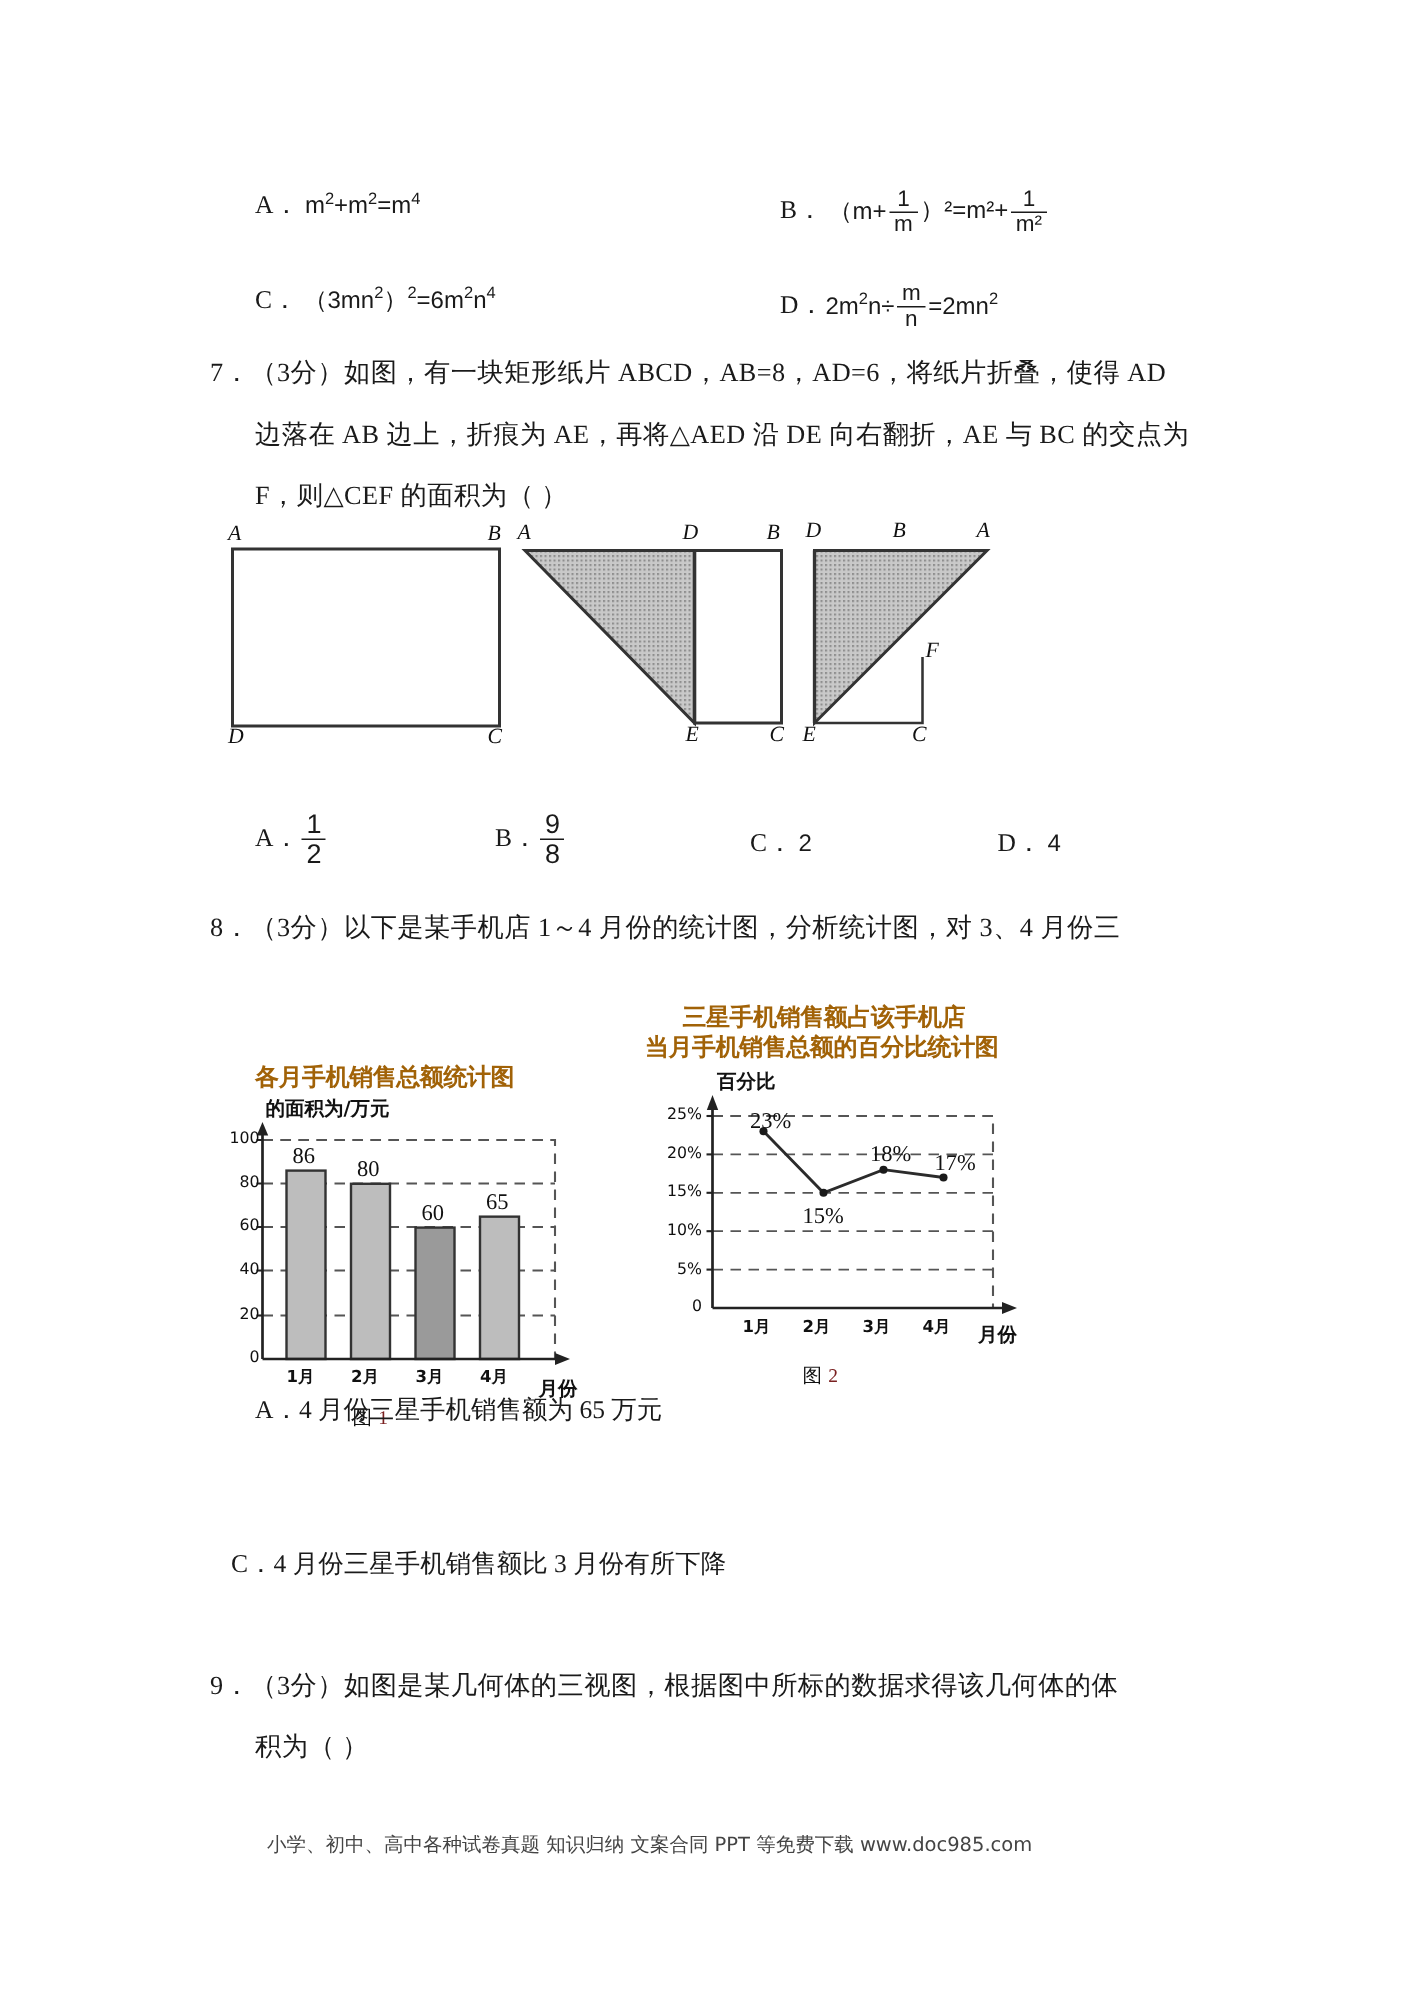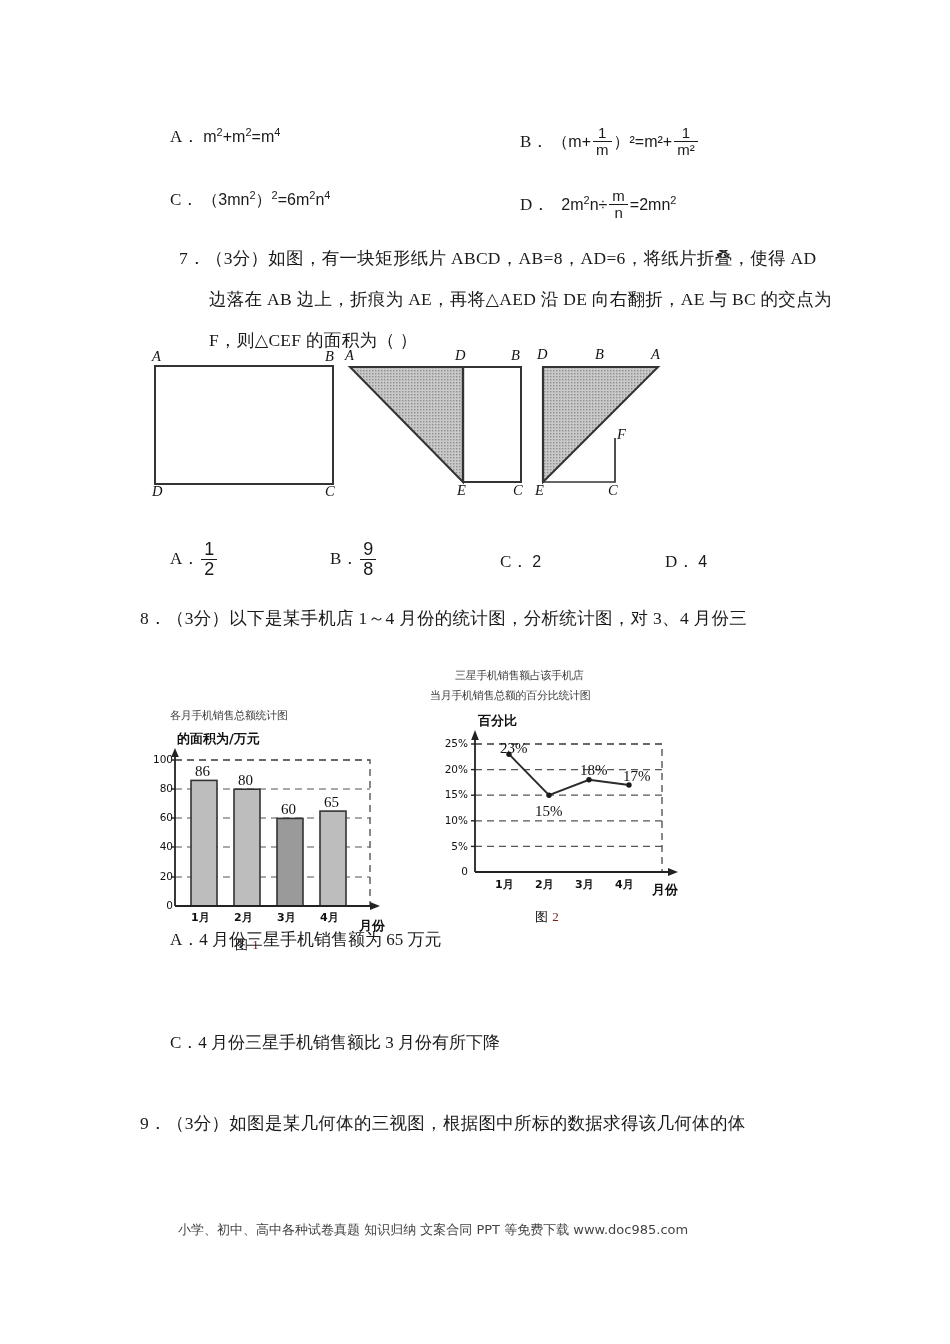--- a/index.html
+++ b/index.html
@@ -58,23 +58,23 @@
     font-family: "Liberation Serif", serif;
     font-style: italic;
     font-size: 14.5px;
     color: #111;
   }
 
   
   .chart-title {
     position: absolute;
     font-family: "DejaVu Sans", sans-serif;
-    font-weight: normal;
-    font-size: 11px;
-    color: #404040;
+    font-weight: bold;
+    font-size: 16px;
+    color: #a16207;
     white-space: nowrap;
     letter-spacing: -0.3px;
   }
   .axis-tick {
     position: absolute;
     font-family: "DejaVu Sans", sans-serif;
     font-size: 10.5px;
     color: #111;
     white-space: nowrap;
     text-align: right;
@@ -137,24 +137,24 @@
 
   <div class="opt-row" style="left:520px; top:125px;">
     <span>B．</span><span class="lat" style="margin-left:4px;">（m+</span><span class="frac"><span class="num">1</span><span class="den">m</span></span><span class="lat">）²=m²+</span><span class="frac"><span class="num">1</span><span class="den">m²</span></span>
   </div>
 
   <div class="opt-row" style="left:170px; top:188px;">
     <span>C．</span><span class="lat" style="margin-left:4px;">（3mn<sup>2</sup>）<sup>2</sup>=6m<sup>2</sup>n<sup>4</sup></span>
   </div>
 
   <div class="opt-row" style="left:520px; top:188px;">
-    <span>D．</span><span class="lat" style="margin-left:12px;text-align:right;">2m<sup>2</sup>n÷</span><span class="frac"><span class="num">m</span><span class="den">n</span></span><span class="lat">=2mn<sup>2</sup></span>
-  </div>
-
-  <div style="position:absolute; left:140px; top:238px; width:700px;margin-left:39px;">
+    <span>D．</span><span class="lat" style="margin-left:1px;text-align:right;">2m<sup>2</sup>n÷</span><span class="frac"><span class="num">m</span><span class="den">n</span></span><span class="lat">=2mn<sup>2</sup></span>
+  </div>
+
+  <div style="position:absolute; left:140px; top:228px; width:700px;">
     <div class="qline">
       <span>7．</span><span>（3分）</span><span>如图，有一块矩形纸片 ABCD，AB=8，AD=6，将纸片折叠，使得 AD</span>
     </div>
     <div class="qline" style="padding-left:30px;">边落在 AB 边上，折痕为 AE，再将△AED 沿 DE 向右翻折，AE 与 BC 的交点为</div>
     <div class="qline" style="padding-left:30px;">F，则△CEF 的面积为（      ）</div>
   </div>
 
   <div class="wm" style="left:165px; top:428px;">yeoo.com</div>
 
   <div class="geo" style="left:150px; top:352px; width:200px; height:155px;">
@@ -333,25 +333,26 @@
 
     <div class="fig-cap" style="left:105px; top:240px;">
       <span>图</span>
       <span class="num">2</span>
     </div>
   </div>
 
   <div class="opt-row" style="left:170px; top:928px;">
     <span>A．</span><span>4 月份三星手机销售额为 65 万元</span>
   </div>
-  <div class="opt-row" style="left:170px; top:1031px;">
+  <div class="opt-row" style="left:154px; top:1031px;">
     <span>C．</span><span>4 月份三星手机销售额比 3 月份有所下降</span>
   </div>
 
   <div style="position:absolute; left:140px; top:1103px; width:720px;">
     <div class="qline">
       <span>9．</span><span>（3分）</span><span>如图是某几何体的三视图，根据图中所标的数据求得该几何体的体</span>
     </div>
+    <div class="qline" style="padding-left:30px;">积为（      ）</div>
   </div>
 
   <div class="footer" style="left:178px; top:1221px;">小学、初中、高中各种试卷真题 知识归纳 文案合同 PPT 等免费下载  www.doc985.com</div>
 
 </div>
 
 </body></html>

